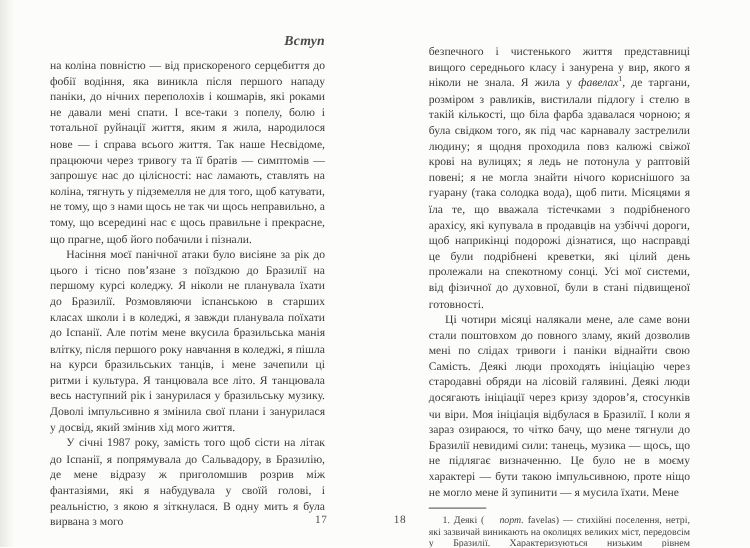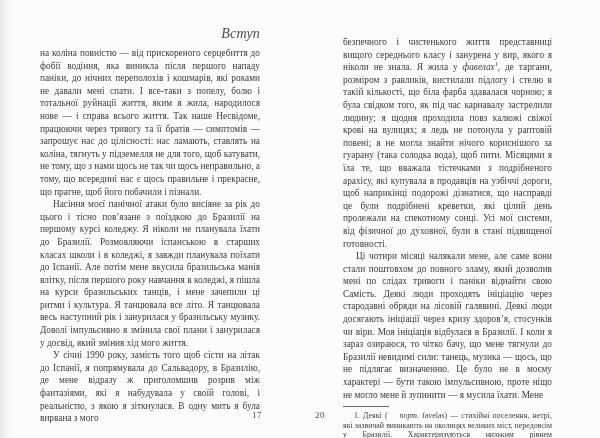--- a/index.html
+++ b/index.html
@@ -12,22 +12,22 @@
   }
   .scan-edge{
     position:absolute;left:0;top:0;width:12px;height:438px;
     background:linear-gradient(90deg,#e7e7e4 0%,#f4f4f1 55%,rgba(252,252,250,0) 100%);
     pointer-events:none;
   }
   .page{position:absolute;top:28px;}
   .page-left{left:40px;width:220px;}
   .page-right{left:343px;width:209px;}
   .running-head{
-    font-style:italic;font-size:14px;line-height:11px;color:#4a4a4a;
-    letter-spacing:.2px;height:11px;
+    font-style:italic;font-size:11px;line-height:11px;color:#4a4a4a;
+    letter-spacing:.2px;height:11px;font-weight:bold;
   }
   .page-left .running-head{text-align:right;}
   .page-right .running-head{text-align:left;}
   .body-text{margin-top:8px;font-size:9.3px;line-height:12.6px;text-align:justify;}
   .body-text p{margin:0;}
   .body-text p.indent{text-indent:13px;}
   .foreign{font-style:italic;margin-top:16px;}
   sup.fn-ref{font-size:6px;line-height:0;vertical-align:4px;}
   .fn-rule{width:46px;height:0;border-top:1px solid #6b6b6b;margin:5px 0 4px 0;}
   .footnote{font-size:7.9px;line-height:9.3px;text-align:justify;text-indent:11px;color:#424242;}
@@ -40,28 +40,28 @@
 <body>
 
 <div class="canvas">
   <div class="scan-edge"></div>
 
   <div class="page page-left">
     <div class="running-head">Вступ</div>
     <div class="body-text">
       <p>на коліна повністю — від прискореного серцебиття до фобії водіння, яка виникла після першого нападу паніки, до нічних переполохів і кошмарів, які роками не давали мені спати. І все-таки з попелу, болю і тотальної руйнації життя, яким я жила, народилося нове — і справа всього життя. Так наше Несвідоме, працюючи через тривогу та її братів — симптомів — запрошує нас до цілісності: нас ламають, ставлять на коліна, тягнуть у підземелля не для того, щоб катувати, не тому, що з нами щось не так чи щось неправильно, а тому, що всередині нас є щось правильне і прекрасне, що прагне, щоб його побачили і пізнали.</p>
       <p class="indent">Насіння моєї панічної атаки було висіяне за рік до цього і тісно пов’язане з поїздкою до Бразилії на першому курсі коледжу. Я ніколи не планувала їхати до Бразилії. Розмовляючи іспанською в старших класах школи і в коледжі, я завжди планувала поїхати до Іспанії. Але потім мене вкусила бразильська манія влітку, після першого року навчання в коледжі, я пішла на курси бразильських танців, і мене зачепили ці ритми і культура. Я танцювала все літо. Я танцювала весь наступний рік і занурилася у бразильську музику. Доволі імпульсивно я змінила свої плани і занурилася у досвід, який змінив хід мого життя.</p>
-      <p class="indent">У січні 1990 року, замість того щоб сісти на літак до Іспанії, я попрямувала до Сальвадору, в Бразилію, де мене відразу ж приголомшив розрив між фантазіями, які я набудувала у своїй голові, і реальністю, з якою я зіткнулася. В одну мить я була вирвана з мого</p>
+      <p class="indent">У січні 1987 року, замість того щоб сісти на літак до Іспанії, я попрямувала до Сальвадору, в Бразилію, де мене відразу ж приголомшив розрив між фантазіями, які я набудувала у своїй голові, і реальністю, з якою я зіткнулася. В одну мить я була вирвана з мого</p>
     </div>
   </div>
 
   <div class="page page-right">
     <div class="body-text">
       <p><span>безпечного і чистенького життя представниці вищого середнього класу і занурена у вир, якого я ніколи не знала. Я жила у </span><span class="foreign">фавелах</span><sup class="fn-ref">1</sup><span>, де таргани, розміром з равликів, вистилали підлогу і стелю в такій кількості, що біла фарба здавалася чорною; я була свідком того, як під час карнавалу застрелили людину; я щодня проходила повз калюжі свіжої крові на вулицях; я ледь не потонула у раптовій повені; я не могла знайти нічого кориснішого за гуарану (така солодка вода), щоб пити. Місяцями я їла те, що вважала тістечками з подрібненого арахісу, які купувала в продавців на узбіччі дороги, щоб наприкінці подорожі дізнатися, що насправді це були подрібнені креветки, які цілий день пролежали на спекотному сонці. Усі мої системи, від фізичної до духовної, були в стані підвищеної готовності.</span></p>
       <p class="indent">Ці чотири місяці налякали мене, але саме вони стали поштовхом до повного зламу, який дозволив мені по слідах тривоги і паніки віднайти свою Самість. Деякі люди проходять ініціацію через стародавні обряди на лісовій галявині. Деякі люди досягають ініціації через кризу здоров’я, стосунків чи віри. Моя ініціація відбулася в Бразилії. І коли я зараз озираюся, то чітко бачу, що мене тягнули до Бразилії невидимі сили: танець, музика — щось, що не підлягає визначенню. Це було не в моєму характері — бути такою імпульсивною, проте ніщо не могло мене й зупинити — я мусила їхати. Мене</p>
     </div>
     <div class="fn-rule"></div>
     <div class="footnote"><span>1.</span><span> Деякі (</span><span class="it">порт.</span><span> favelas) — стихійні поселення, нетрі, які зазвичай виникають на околицях великих міст, передовсім у Бразилії. Характеризуються низьким рівнем інфраструктури, бідністю та часто неформальним статусом. — </span></div>
   </div>
 
   <div class="folio folio-left">17</div>
-  <div class="folio folio-right">20</div>
+  <div class="folio folio-right">18</div>
 </div>
 
 </body></html>

